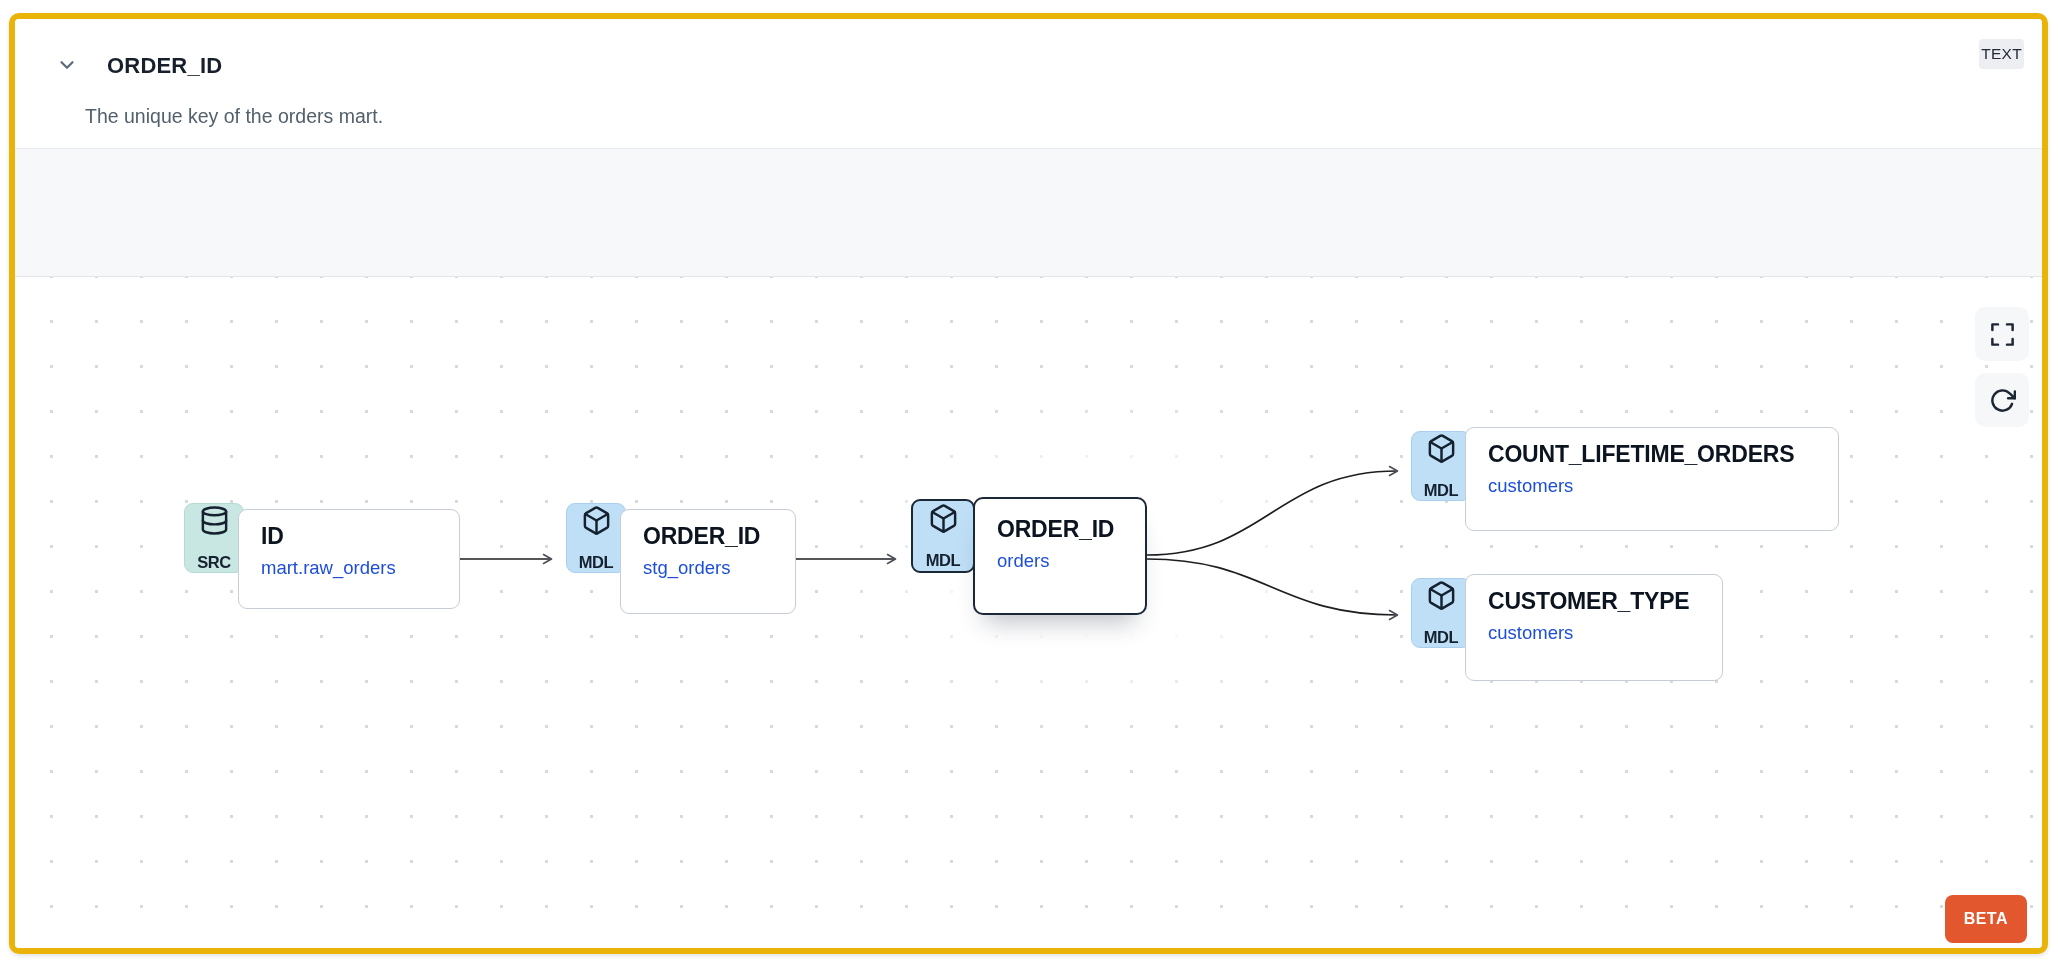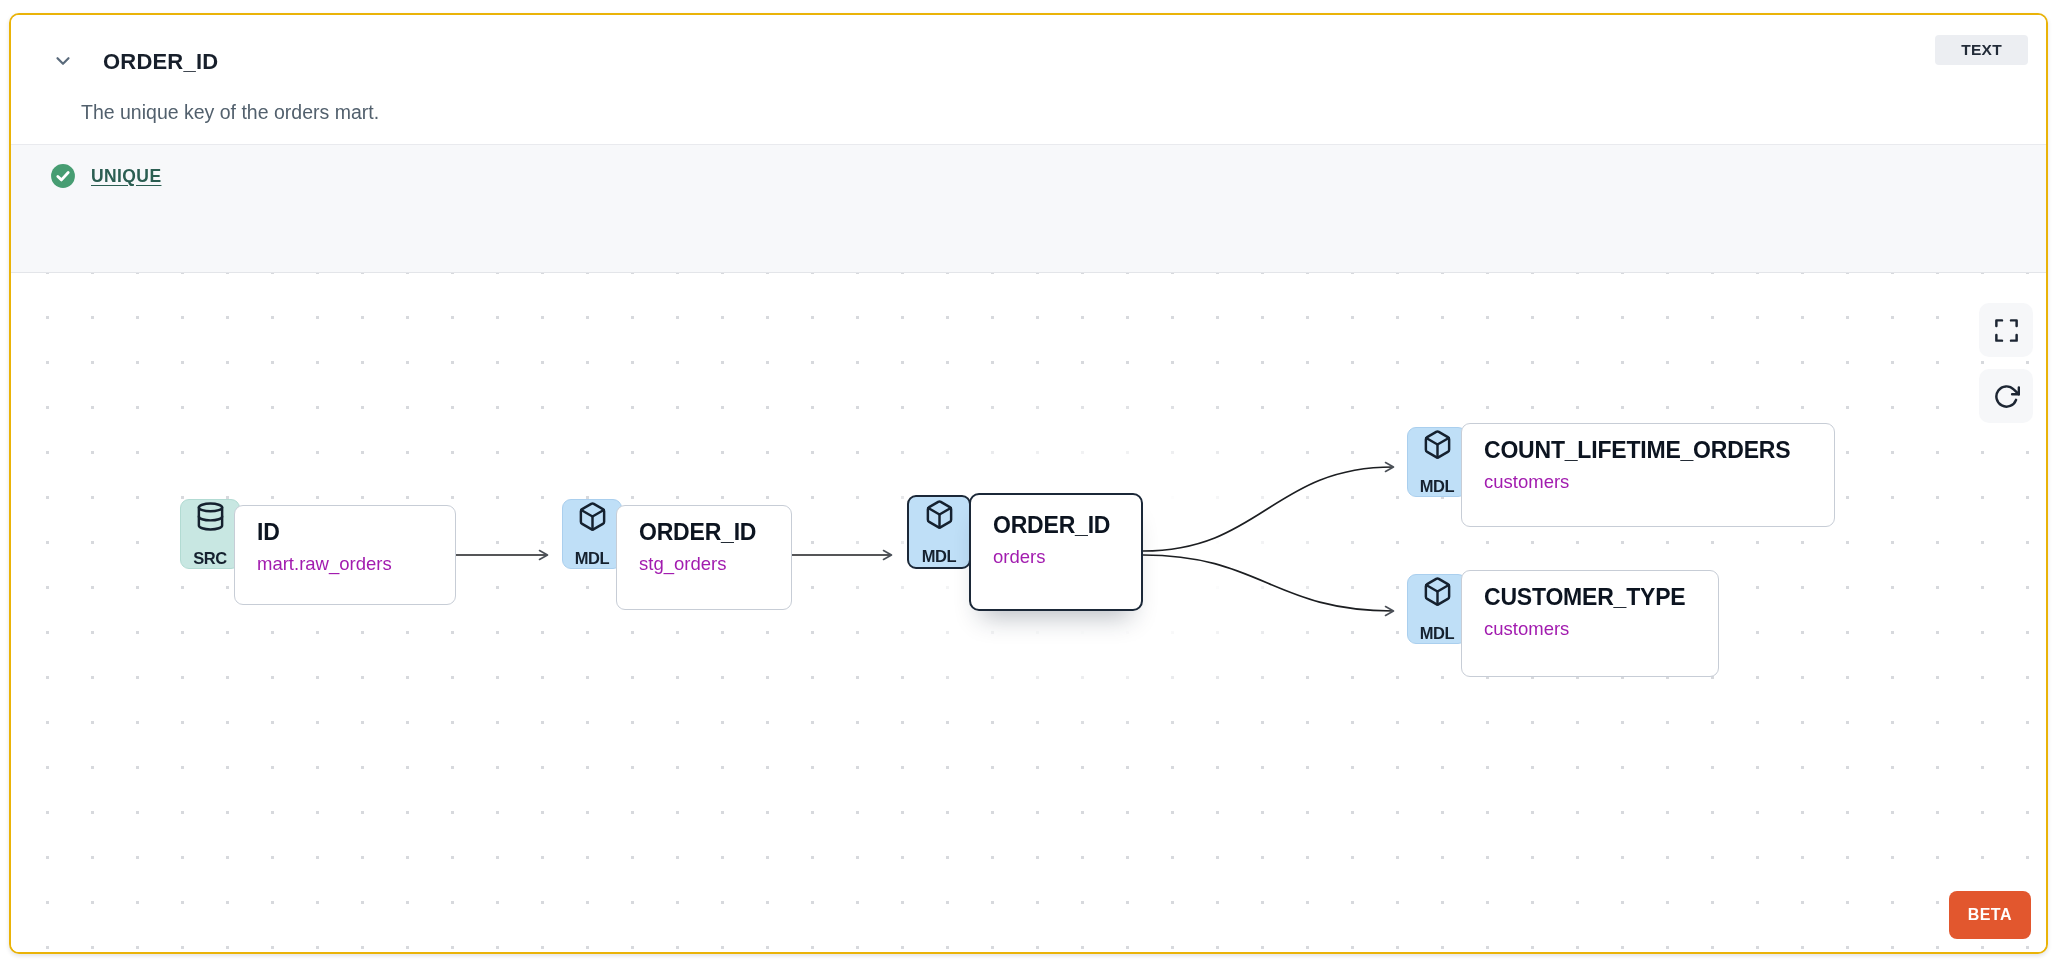--- a/index.html
+++ b/index.html
@@ -1,39 +1,39 @@
 <!DOCTYPE html>
 <html><head>
 <meta charset="utf-8">
 <style>
   * { box-sizing: border-box; margin: 0; padding: 0; }
   html,body { width: 2058px; height: 964px; background:#ffffff; font-family:"Liberation Sans", sans-serif; }
 
   .panel {
     position:absolute; left:9px; top:13px; width:2039px; height:941px;
-    background:#fff; border:2px solid #eab308; border-radius:10px;
+    background:#fff; border:6px solid #eab308; border-radius:10px;
     box-shadow:0 2px 4px rgba(16,24,40,.12);
     overflow:hidden;
   }
 
   
   .header { position:relative; height:129px; background:#fff; }
   .chevron-btn {
     position:absolute; left:36px; top:30px; width:32px; height:32px;
     background:none; border:none; cursor:pointer; display:flex; align-items:center; justify-content:center;
   }
   .chevron-btn svg { width:22px; height:22px; stroke:#5b6b7c; stroke-width:2.4; fill:none; stroke-linecap:round; stroke-linejoin:round; }
   .col-title {
     position:absolute; left:92px; top:34px;
     font-size:22px; font-weight:700; color:#171f2b; letter-spacing:.2px;
   }
   .type-badge {
     position:absolute; right:18px; top:20px;
     background:#eceef2; color:#222b38; border-radius:4px;
-    font-size:15.5px; font-weight:700; padding:6px 26px; letter-spacing:.3px;
+    font-size:15.5px; font-weight:400; padding:6px 2px; letter-spacing:.3px;
   }
   .col-desc {
     position:absolute; left:30px; top:86px;
     font-size:19.5px; color:#52606d;margin-left:40px;
   }
 
   
   .tests {
     height:129px; background:#f7f8fa;
     border-top:1px solid #e9eaee; border-bottom:1px solid #e3e5e9;
@@ -68,21 +68,21 @@
   }
   .nbadge.src { background:#c8e7e2; border-color:#b2dbd3;text-align:right; }
   .nbadge.mdl { background:#bfdff7; border-color:#aacfee; }
   .nbadge svg { width:31px; height:31px; stroke:#15212f; stroke-width:1.9; fill:none; stroke-linecap:round; stroke-linejoin:round; }
   .blabel { font-size:16.5px; font-weight:700; color:#15212f; letter-spacing:-0.4px; margin-top:1px; }
   .ncard {
     position:absolute; background:#fff; border:1px solid #c7cdd6; border-radius:9px;
     padding:13px 20px 12px 22px;
   }
   .ntitle { font-size:23px; font-weight:600; color:#0c1420; letter-spacing:-0.2px; white-space:nowrap; }
-  .nsub   { font-size:18.5px; color:#a21caf; margin-top:7px; white-space:nowrap; }
+  .nsub   { font-size:18.5px; color:#1d4ed8; margin-top:7px; white-space:nowrap; }
 
   .node.selected .nbadge { border:2.5px solid #1b2838; }
   .node.selected .ncard  {
     border:2.5px solid #1b2838; border-radius:10px;
     box-shadow:0 18px 24px -12px rgba(23,37,56,.30);
   }
 
   
   .ctrl-btn {
     position:absolute; right:13px; width:54px; height:54px; border-radius:10px;
@@ -109,27 +109,20 @@
       <svg viewBox="0 0 24 24">
           <polyline points="6 9 12 15 18 9"></polyline>
         </svg>
     </button>
     <div class="col-title">ORDER_ID</div>
     <div class="type-badge">TEXT</div>
     <div class="col-desc">The unique key of the orders mart.</div>
   </div>
 
   <div class="tests">
-    <div class="test-row">
-      <svg class="test-check" viewBox="0 0 24 24">
-        <circle cx="12" cy="12" r="11" fill="#479D72"></circle>
-        <polyline points="7.2 12.4 10.6 15.6 16.8 8.8" fill="none" stroke="#fff" stroke-width="2.6" stroke-linecap="round" stroke-linejoin="round"></polyline>
-      </svg>
-      <a class="test-link">UNIQUE</a>
-    </div>
   </div>
 
   <div class="canvas">
     <div class="glow"></div>
 
     <svg class="edges" viewBox="0 0 2037 681">
       <defs>
         <marker id="arr" markerUnits="userSpaceOnUse" markerWidth="13" markerHeight="13" refX="9" refY="6" orient="auto">
           <path d="M1.5 1.5 L9.5 6 L1.5 10.5" fill="none" stroke="#4a4f57" stroke-width="1.6" stroke-linecap="round" stroke-linejoin="round"></path>
         </marker>

